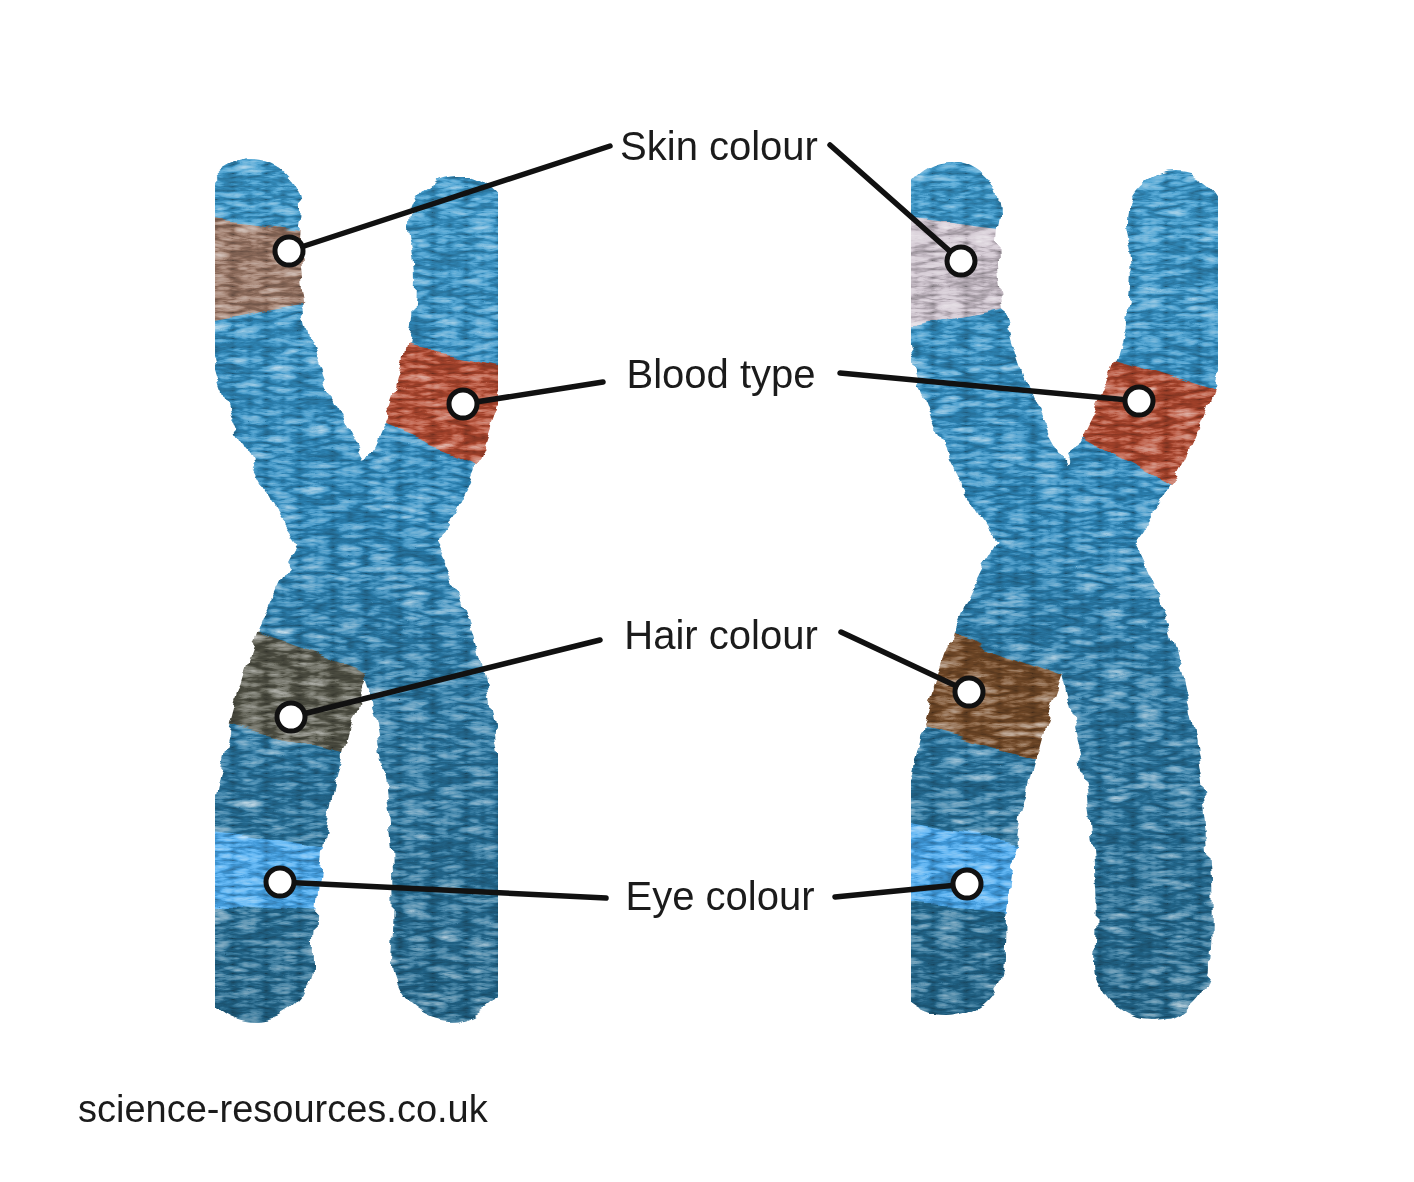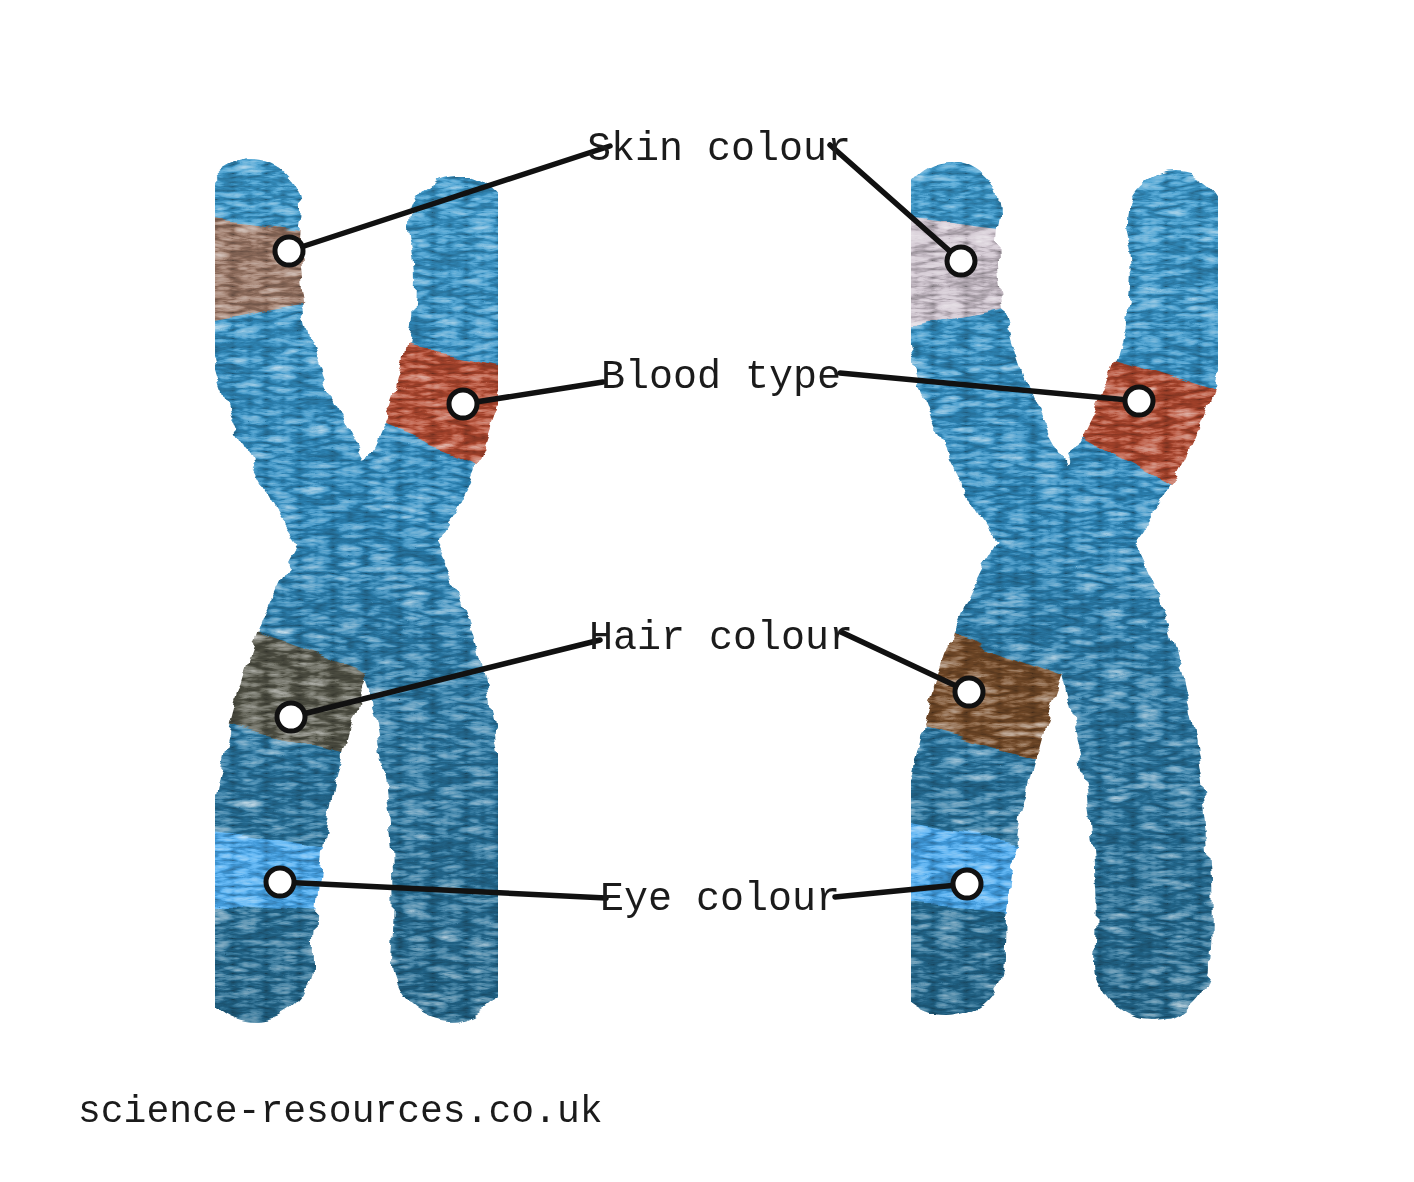--- a/index.html
+++ b/index.html
@@ -2,21 +2,21 @@
 <html><head>
 <meta charset="utf-8">
 <style>
   html, body { margin: 0; padding: 0; background: #ffffff; }
   .stage {
     position: relative;
     width: 1414px;
     height: 1182px;
     background: #ffffff;
     overflow: hidden;
-    font-family: Liberation Mono, monospace;
+    font-family: Liberation Sans, sans-serif;
   }
   .stage svg { position: absolute; inset: 0; display: block; }
   .strand { fill: none; stroke: url(#chromoGrad); }
   .strand.upper { stroke-width: 100; stroke-linecap: round; }
   .strand.lower { stroke-width: 116; stroke-linecap: round; }
   .band { fill: none; stroke-linecap: butt; }
   .band.upper { stroke-width: 102; }
   .band.lower { stroke-width: 118; }
   .callout-line { fill: none; stroke-width: 5.5; stroke-linecap: round; }
   .marker { stroke-width: 5; }

